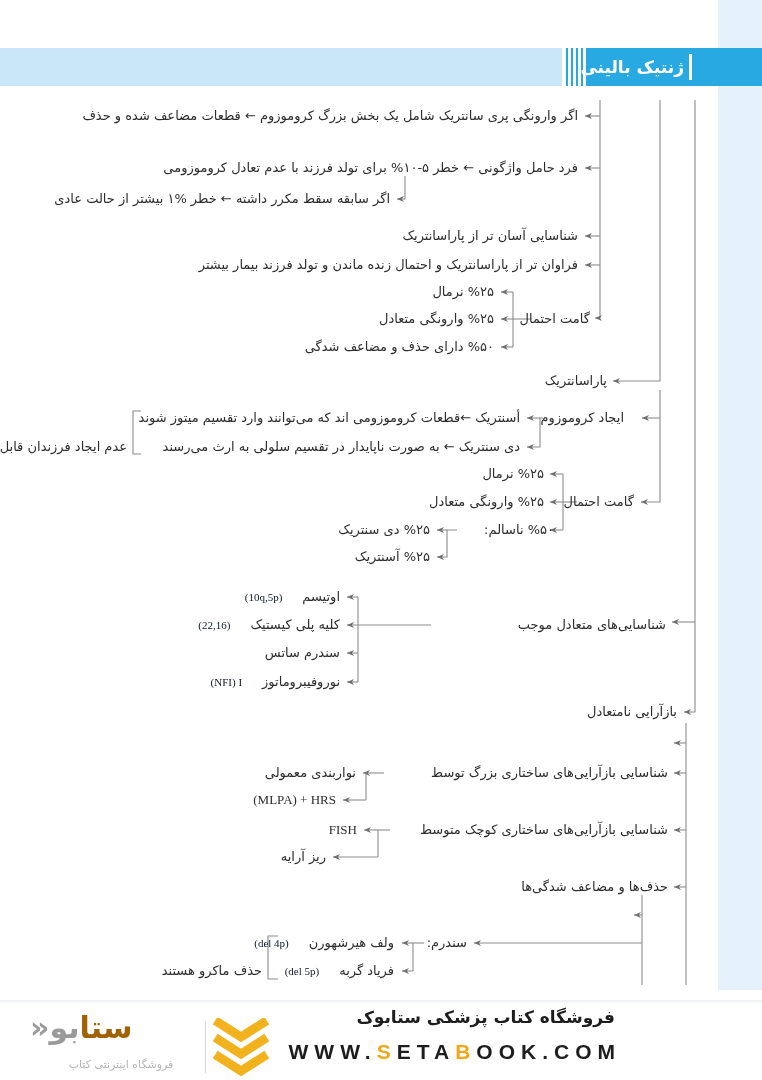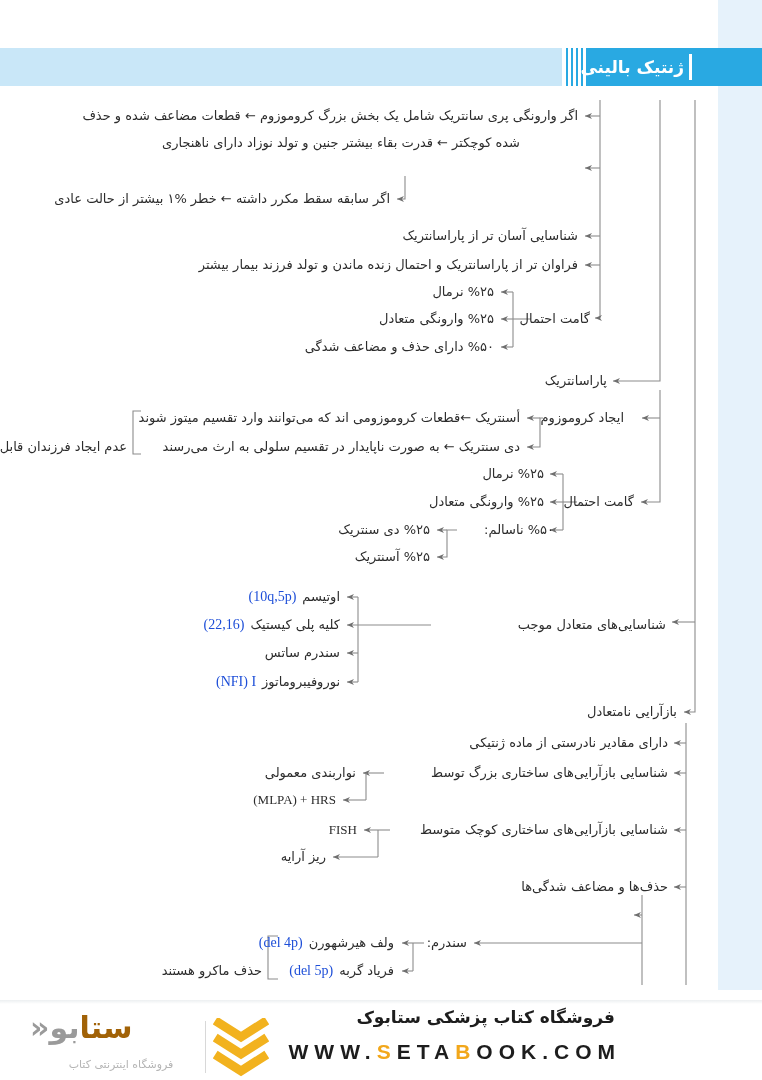--- a/index.html
+++ b/index.html
@@ -11,22 +11,22 @@
   .band{position:absolute;left:0;top:48px;width:562px;height:38px;background:#c9e7f8;}
   .stripe{position:absolute;top:48px;width:2px;height:38px;background:#29a9e2;}
   .title-box{position:absolute;left:586px;top:48px;width:176px;height:38px;background:#29a9e2;}
   .title-bar{position:absolute;left:689px;top:54px;width:3px;height:26px;background:#ffffff;}
   .page-title{position:absolute;right:78px;top:57px;color:#ffffff;font-size:17px;font-weight:bold;
               direction:rtl;white-space:nowrap;}
   
   svg.wires{position:absolute;left:0;top:0;pointer-events:none;}
   
   .tn{position:absolute;direction:rtl;white-space:nowrap;font-size:13px;color:#2c2c2c;line-height:20px;}
-  .lat{font-family:"Liberation Serif",serif;direction:ltr;unicode-bidi:isolate;font-size:14px;
-       display:inline-block;margin-right:6px;color:#1d4ed8;}
+  .lat{font-family:"Liberation Serif",serif;direction:ltr;unicode-bidi:isolate;font-size:11px;
+       display:inline-block;margin-right:20px;color:#0f172a;}
   .tn.ltr-only{direction:ltr;font-family:"Liberation Serif",serif;font-size:13px;}
   
   .footer-sep{position:absolute;left:0;top:1000px;width:762px;height:4px;
               background:linear-gradient(#eceff1,#ffffff);}
   .store-title{position:absolute;right:147px;top:1007px;font-size:17px;font-weight:bold;color:#1d1d1d;
                direction:rtl;white-space:nowrap;}
   .store-url{position:absolute;right:141px;top:1040px;font-size:21px;font-weight:bold;color:#1d1d1d;
              letter-spacing:6px;white-space:nowrap;font-family:"Liberation Sans",sans-serif;text-align:right;}
   .store-url .orange{color:#f2a71b;}
   .logo-divider{position:absolute;left:205px;top:1021px;width:1px;height:52px;background:#d8d8d8;}
@@ -121,21 +121,21 @@
 
       <path d="M424,943 L402,943" marker-end="url(#ah)"></path>
       <path d="M413,943 L413,971"></path>
       <path d="M413,971 L402,971" marker-end="url(#ah)"></path>
 
       <path d="M278,936 L268,936 L268,979 L278,979"></path>
     </g>
   </svg>
 
   <div class="tn" style="right:184px;top:106px">اگر وارونگی پری سانتریک شامل یک بخش بزرگ کروموزوم ← قطعات مضاعف شده و حذف</div>
-  <div class="tn" style="right:242px;top:133px">شده کوچکتر ← قدرت بقاء بیشتر جنین و تولد نوزاد دارای ناهنجاری</div>
+  <div class="tn" style="right:184px;top:158px">فرد حامل واژگونی ← خطر ۵-۱۰% برای تولد فرزند با عدم تعادل کروموزومی</div>
   <div class="tn" style="right:372px;top:189px">اگر سابقه سقط مکرر داشته ← خطر %۱ بیشتر از حالت عادی</div>
   <div class="tn" style="right:184px;top:226px">شناسایی آسان تر از پاراسانتریک</div>
   <div class="tn" style="right:184px;top:255px">فراوان تر از پاراسانتریک و احتمال زنده ماندن و تولد فرزند بیمار بیشتر</div>
 
   <div class="tn" style="right:172px;top:309px">گامت احتمال</div>
   <div class="tn" style="right:268px;top:282px">%۲۵ نرمال</div>
   <div class="tn" style="right:268px;top:309px">%۲۵ وارونگی متعادل</div>
   <div class="tn" style="right:268px;top:337px">%۵۰ دارای حذف و مضاعف شدگی</div>
 
   <div class="tn" style="right:155px;top:371px">پاراسانتریک</div>
@@ -151,21 +151,20 @@
   <div class="tn" style="right:332px;top:520px">%۲۵ دی سنتریک</div>
   <div class="tn" style="right:332px;top:547px">%۲۵ آسنتریک</div>
 
   <div class="tn" style="right:96px;top:615px">شناسایی‌های متعادل موجب</div>
   <div class="tn" style="right:422px;top:587px"><span>اوتیسم</span><span class="lat">(10q,5p)</span></div>
   <div class="tn" style="right:422px;top:615px"><span>کلیه پلی کیستیک</span><span class="lat">(22,16)</span></div>
   <div class="tn" style="right:422px;top:643px">سندرم ساتس</div>
   <div class="tn" style="right:422px;top:672px"><span>نوروفیبروماتوز</span><span class="lat">(NFI) I</span></div>
 
   <div class="tn" style="right:85px;top:702px">بازآرایی نامتعادل</div>
-  <div class="tn" style="right:94px;top:733px">دارای مقادیر نادرستی از ماده ژنتیکی</div>
   <div class="tn" style="right:94px;top:763px">شناسایی بازآرایی‌های ساختاری بزرگ توسط</div>
   <div class="tn" style="right:406px;top:763px">نواربندی معمولی</div>
   <div class="tn ltr-only" style="right:426px;top:790px">(MLPA) + HRS</div>
   <div class="tn" style="right:94px;top:820px">شناسایی بازآرایی‌های ساختاری کوچک متوسط</div>
   <div class="tn ltr-only" style="right:405px;top:820px">FISH</div>
   <div class="tn" style="right:436px;top:847px">ریز آرایه</div>
 
   <div class="tn" style="right:94px;top:877px">حذف‌ها و مضاعف شدگی‌ها</div>
   <div class="tn" style="right:295px;top:933px">سندرم:</div>
   <div class="tn" style="right:368px;top:933px"><span>ولف هیرشهورن</span><span class="lat">(del 4p)</span></div>

